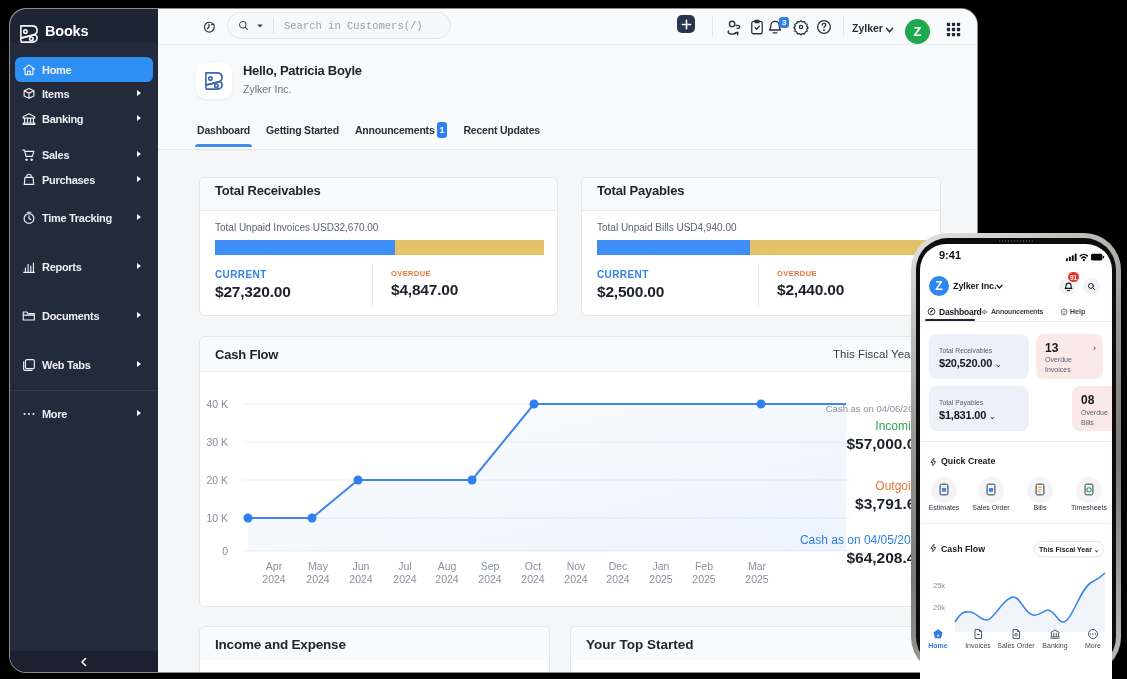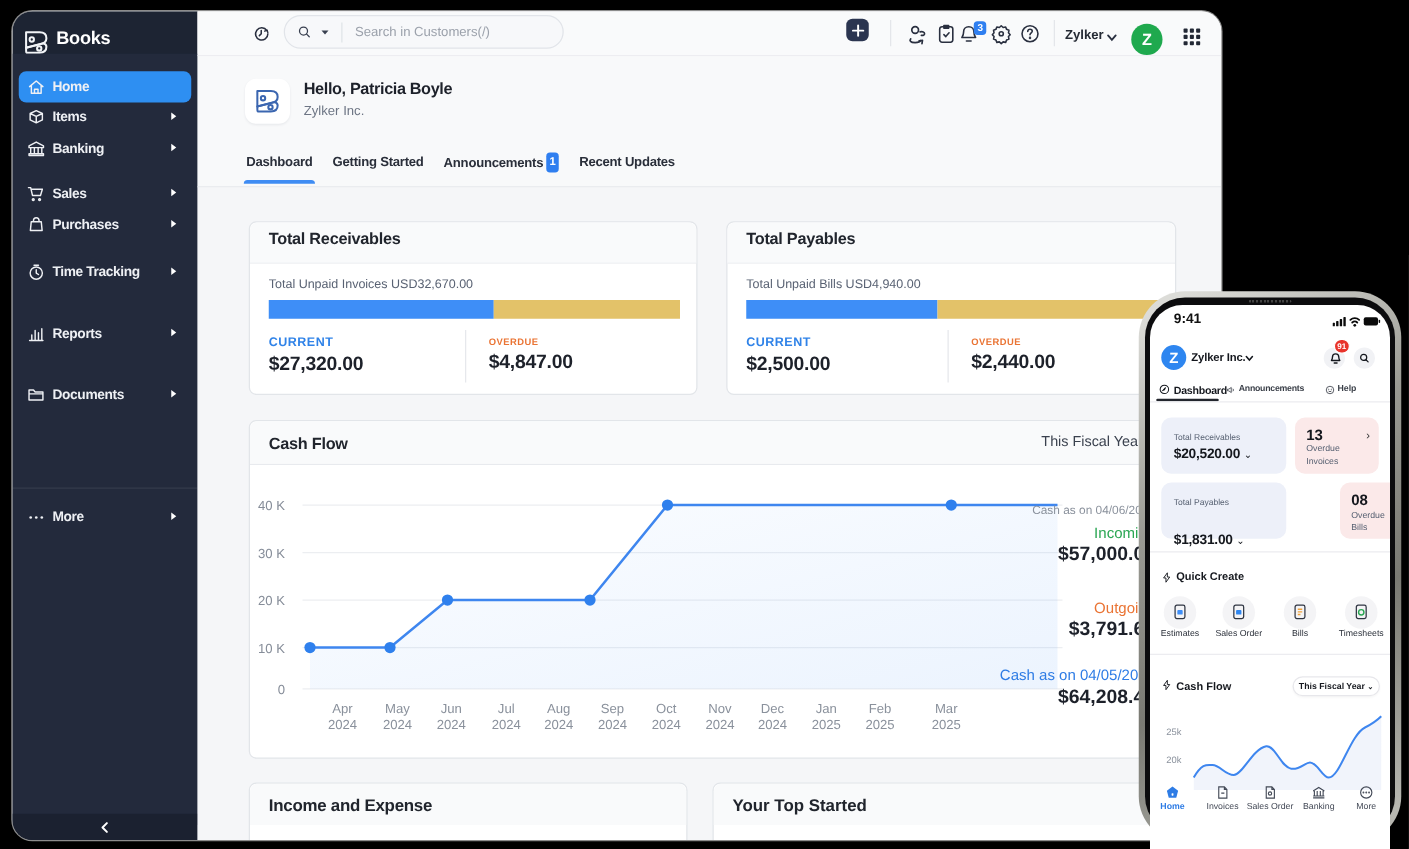--- a/index.html
+++ b/index.html
@@ -29,21 +29,21 @@
     border-bottom:1px solid #ededf1; }
   .pagehead { position:absolute; left:0; top:36px; right:0; height:105px; background:#f8f9fa;
     border-bottom:1px solid #e5e7eb; }
   .content { position:absolute; left:0; top:141px; right:0; bottom:0; background:#f5f6f8; }
   .card { position:absolute; background:#fff; border:1px solid #e2e5e9; border-radius:6px; }
   .ch { height:33px; display:flex; align-items:flex-start; padding:5px 15px 0; border-bottom:1px solid #e8eaee;
     background:#f9fafb; border-radius:6px 6px 0 0;
     font-size:13px; font-weight:700; color:#21252d; letter-spacing:-.2px; line-height:15px; }
   
   .search { position:absolute; left:69px; top:3px; width:224px; height:27px; background:#f7f8fa;
-    border:1px solid #e1e4e9; border-radius:13.5px; display:flex; align-items:center; padding:0 10px; gap:4px; }
+    border:1px solid #e1e4e9; border-radius:13.5px; display:flex; align-items:center; padding:0 10px; gap:4px;font-family:Liberation Mono, monospace; }
   .search .ph { color:#9ba1ab; font-size:10.5px; }
   .plusbtn { position:absolute; left:519px; top:6px; width:18px; height:18px; background:#2b3550;
     border-radius:5px; color:#fff; display:flex; align-items:center; justify-content:center; }
   .tbsep { position:absolute; top:7px; width:1px; height:21px; background:#e4e6ea; }
   .tico { position:absolute; top:9px; }
   .zylker { position:absolute; left:694px; top:13px; font-size:10.5px; font-weight:700; color:#262b35; }
   .avatar { position:absolute; left:747px; top:10px; width:25px; height:25px; border-radius:50%;
     background:#1fa94e; color:#fff; font-size:13px; font-weight:700; display:flex; align-items:center; justify-content:center; }
   
   .logo-card { position:absolute; left:38px; top:18px; width:36px; height:36px; background:#fff;
@@ -132,20 +132,28 @@
             <path d="M3 15 h12 M5 15 V10 M8 15 V6 M11 15 V8 M14 15 V4.5"></path>
           </svg>
     <span>Reports</span>
           <span class="car"></span>
         </div>
         <div class="it" style="top:260px">
     <svg width="16" height="16" viewBox="0 0 18 18" fill="none" stroke="#eef0f4" stroke-width="1.3" stroke-linecap="round" stroke-linejoin="round" style="color:#eef0f4">
             <path d="M2.5 4.5 h4 l1.5 1.8 h7 v7.2 h-12.5 Z M2.5 8 h12.5"></path>
           </svg>
     <span>Documents</span>
+          <span class="car"></span>
+        </div>
+        <div class="it" style="top:309px">
+    <svg width="16" height="16" viewBox="0 0 18 18" fill="none" stroke="#eef0f4" stroke-width="1.3" stroke-linecap="round" stroke-linejoin="round" style="color:#eef0f4">
+            <rect x="5" y="3" width="10" height="10" rx="1.5"></rect>
+            <path d="M3 5.5 v8 a1.5 1.5 0 0 0 1.5 1.5 h8"></path>
+          </svg>
+    <span>Web Tabs</span>
           <span class="car"></span>
         </div>
         <div class="it" style="top:358.5px">
     <svg width="16" height="16" viewBox="0 0 18 18" fill="none" stroke="#eef0f4" stroke-width="1.3" stroke-linecap="round" stroke-linejoin="round" style="color:#eef0f4">
             <circle cx="4" cy="9" r="1.2" fill="currentColor" stroke="none"></circle>
             <circle cx="9" cy="9" r="1.2" fill="currentColor" stroke="none"></circle>
             <circle cx="14" cy="9" r="1.2" fill="currentColor" stroke="none"></circle>
           </svg>
     <span>More</span>
           <span class="car"></span>
@@ -429,21 +437,21 @@
         </svg>
       <div style="position:absolute;left:150px;top:64px;font-size:7px;font-weight:700;color:#3a3f48;">Help</div>
       <div style="position:absolute;left:0;top:77px;width:192px;height:1px;background:#ececf0;"></div>
 
       <div style="position:absolute;left:9px;top:89.5px;width:100px;height:45px;background:#edf0f9;border-radius:8px;">
         <div style="position:absolute;left:10px;top:13px;font-size:6.8px;color:#555f70;">Total Receivables</div>
         <div style="position:absolute;left:10px;top:23px;font-size:11px;font-weight:700;color:#14171d;letter-spacing:-.2px;">$20,520.00 <span style="font-weight:400;font-size:8px;">⌄</span></div>
       </div>
       <div style="position:absolute;left:9px;top:142px;width:100px;height:45px;background:#edf0f9;border-radius:8px;">
         <div style="position:absolute;left:10px;top:13px;font-size:6.8px;color:#555f70;">Total Payables</div>
-        <div style="position:absolute;left:10px;top:40px;font-size:11px;font-weight:700;color:#14171d;letter-spacing:-.2px;">$1,831.00 <span style="font-weight:400;font-size:8px;">⌄</span></div>
+        <div style="position:absolute;left:10px;top:23px;font-size:11px;font-weight:700;color:#14171d;letter-spacing:-.2px;">$1,831.00 <span style="font-weight:400;font-size:8px;">⌄</span></div>
       </div>
       <div style="position:absolute;left:116px;top:89.5px;width:67px;height:45px;background:#fbe9e9;border-radius:8px;">
         <div style="position:absolute;left:9px;top:7px;font-size:12px;font-weight:700;color:#14171d;">13</div>
         <div style="position:absolute;right:7px;top:9px;font-size:9px;color:#333;">›</div>
         <div style="position:absolute;left:9px;top:21.5px;font-size:7px;color:#555f70;line-height:10px;">Overdue<br>Invoices</div>
       </div>
       <div style="position:absolute;left:116px;top:142px;width:67px;height:45px;background:#fbe9e9;border-radius:8px;margin-left:36px;">
         <div style="position:absolute;left:9px;top:7px;font-size:12px;font-weight:700;color:#14171d;">08</div>
         <div style="position:absolute;right:7px;top:9px;font-size:9px;color:#333;">›</div>
         <div style="position:absolute;left:9px;top:21.5px;font-size:7px;color:#555f70;line-height:10px;">Overdue<br>Bills</div>

